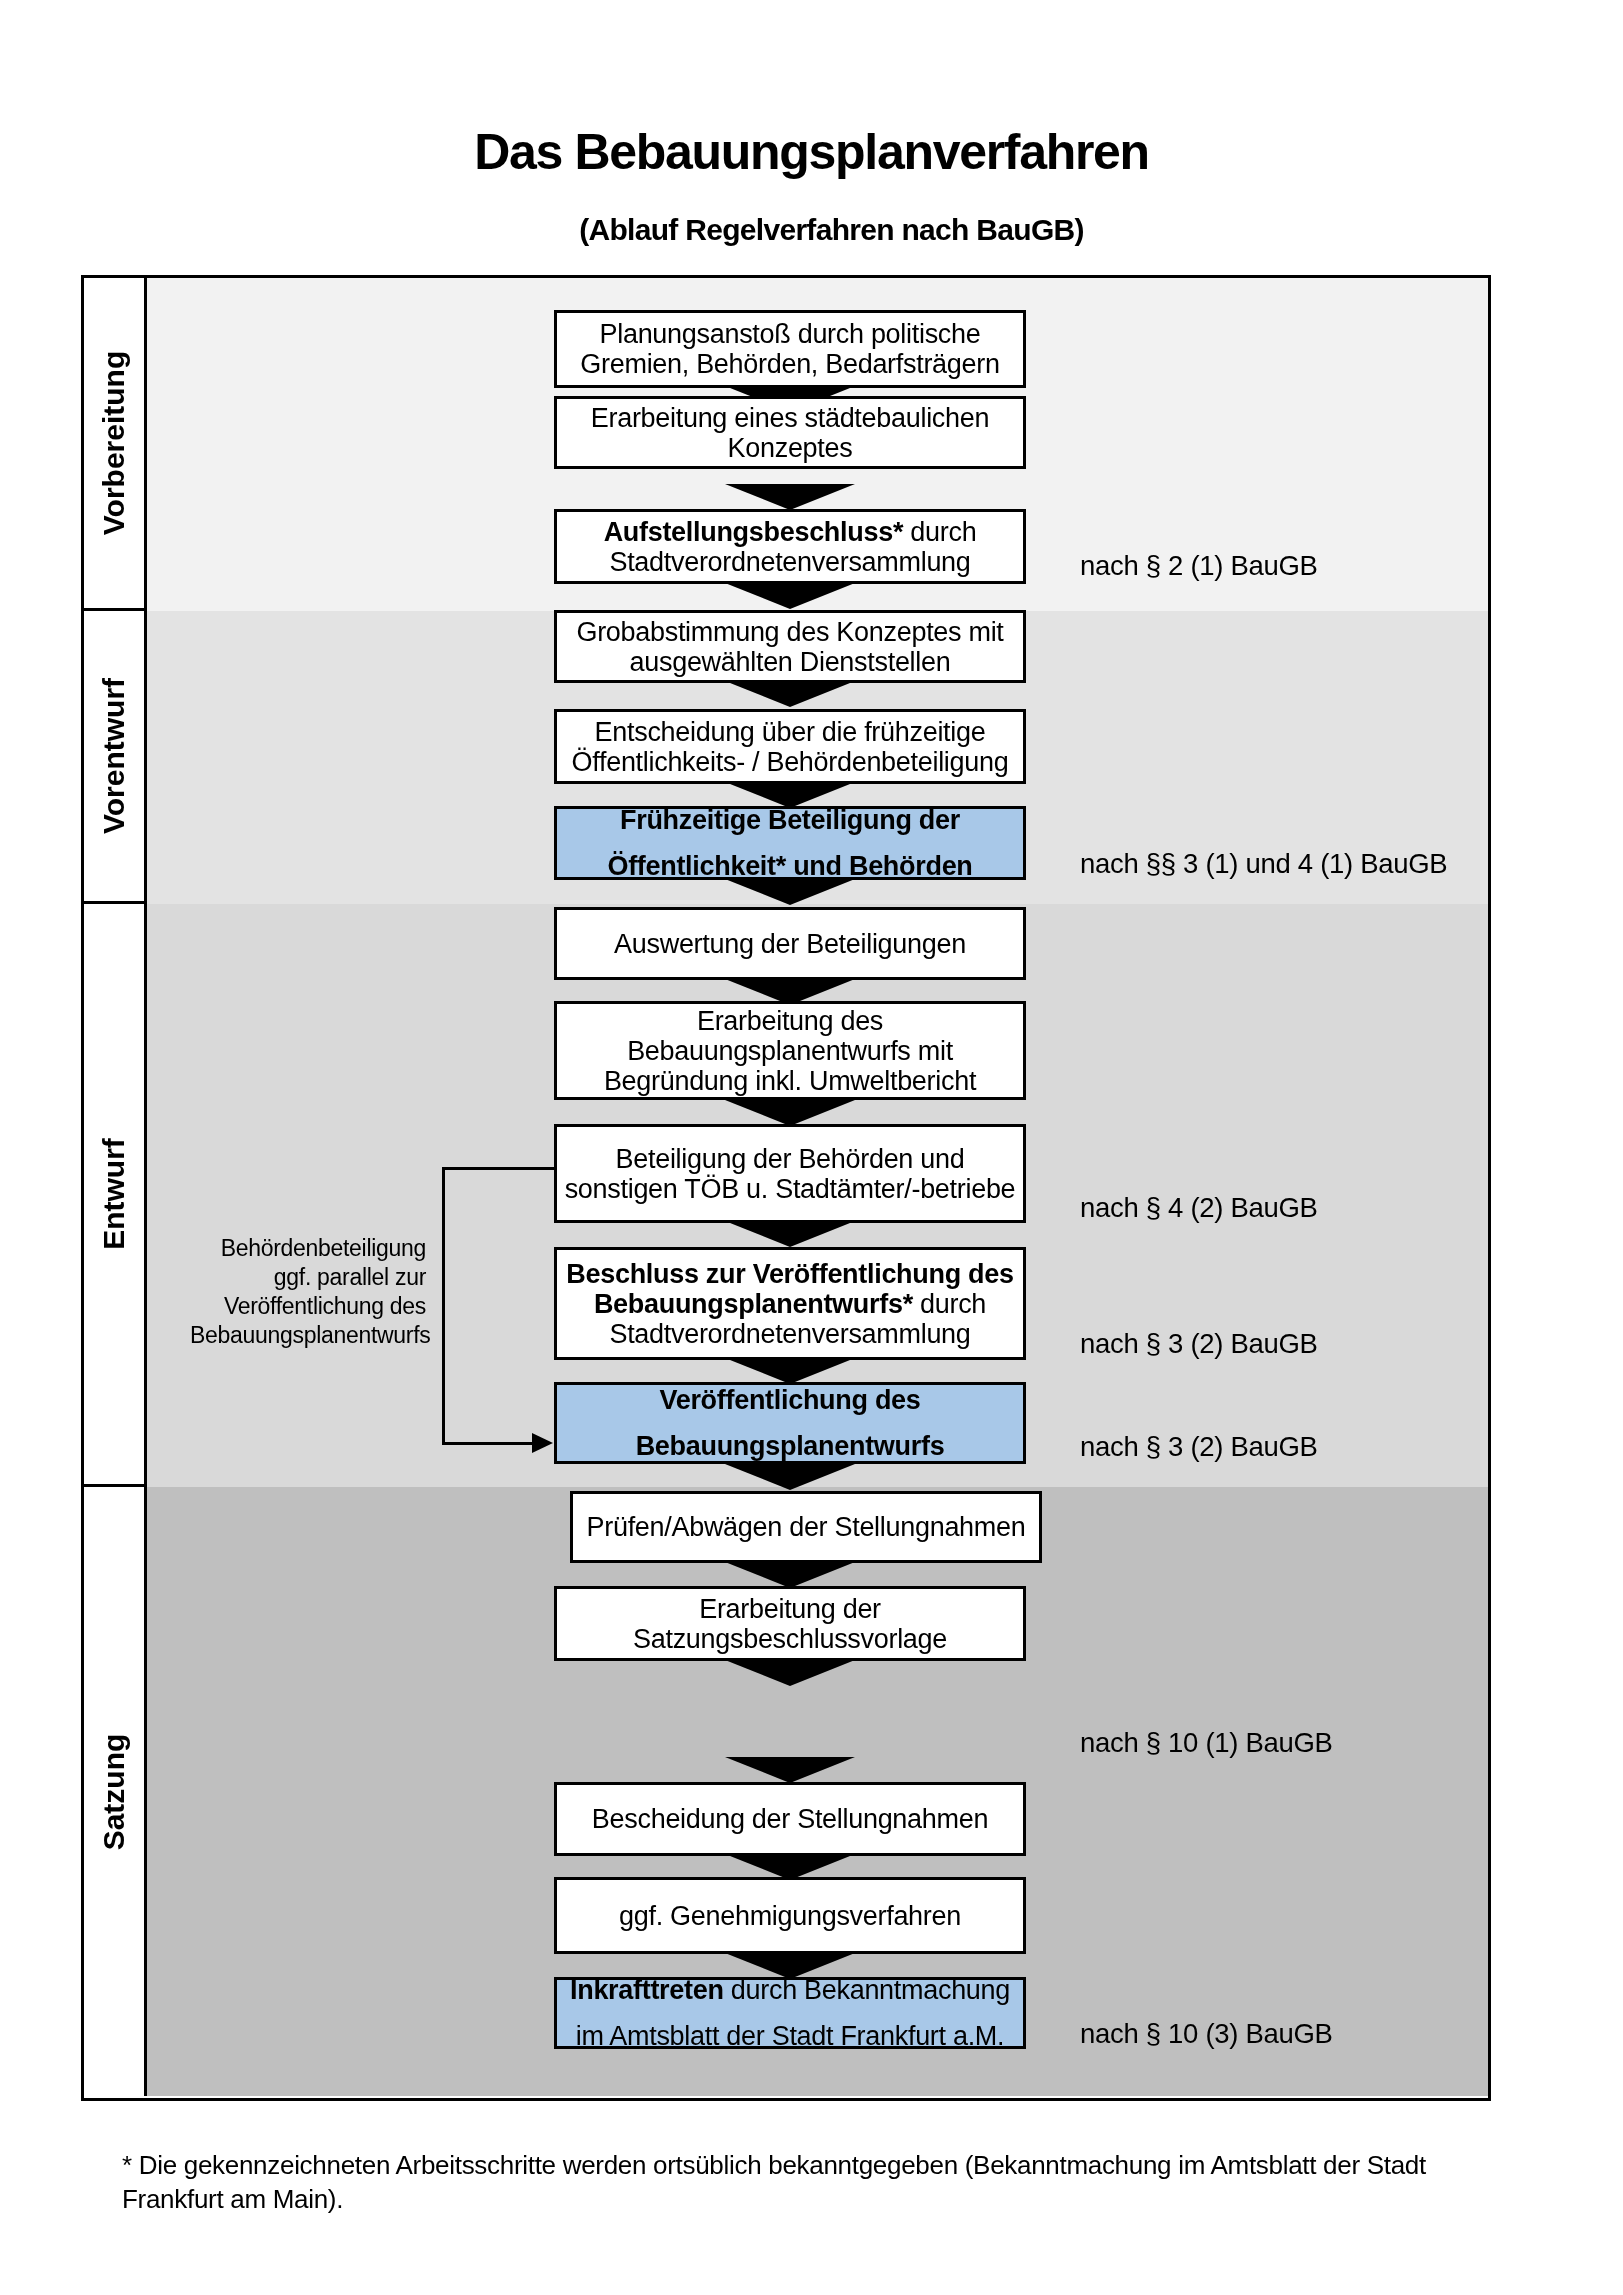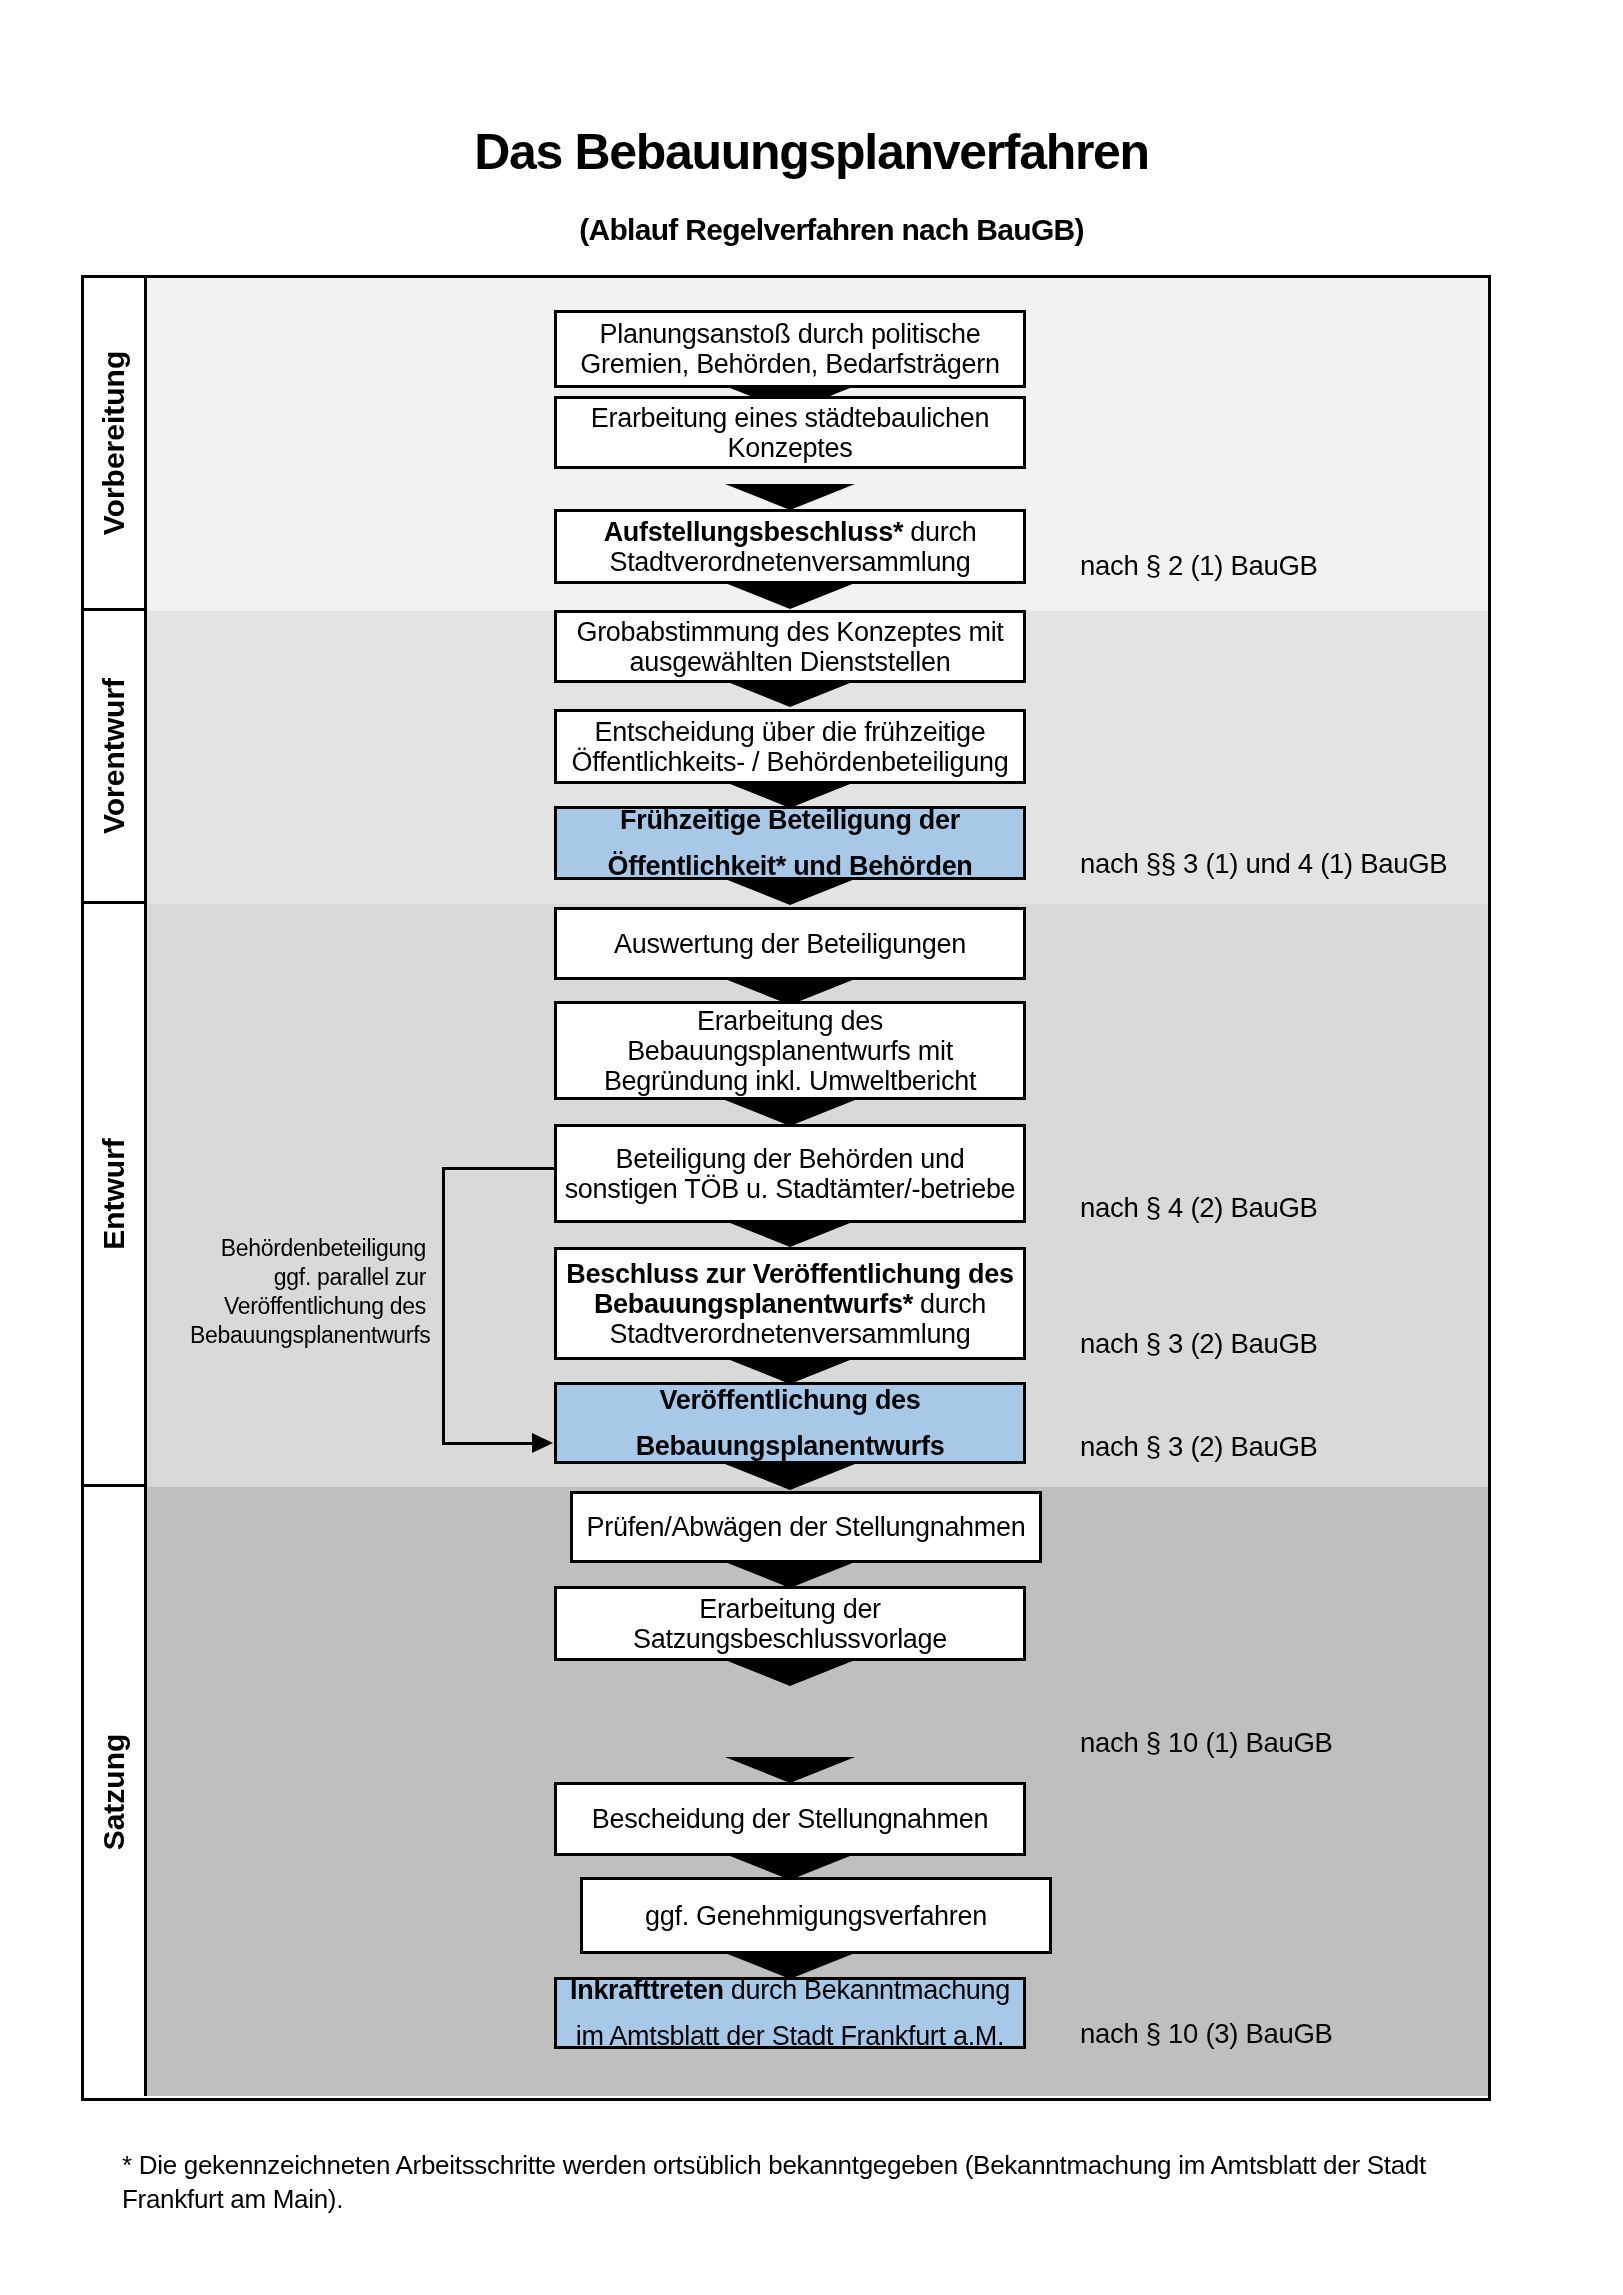--- a/index.html
+++ b/index.html
@@ -160,21 +160,21 @@
   </div>
   <div class="arrow" style="top:1660px;"></div>
 
   <div class="arrow" style="top:1757px;"></div>
 
   <div class="fbox" style="top:1782px;height:74px;">
     <div><span>Bescheidung der Stellungnahmen</span></div>
   </div>
   <div class="arrow" style="top:1854px;"></div>
 
-  <div class="fbox" style="top:1877px;height:77px;margin-left:26px;">
+  <div class="fbox" style="top:1877px;height:77px;">
     <div><span>ggf. Genehmigungsverfahren</span></div>
   </div>
   <div class="arrow" style="top:1953px;"></div>
 
   <div class="fbox blue" style="top:1977px;height:72px;">
     <div><span class="b">Inkrafttreten</span><span> durch Bekanntmachung</span></div>
     <div><span>im Amtsblatt der Stadt Frankfurt a.M.</span></div>
   </div>
 
   <div class="ref" style="top:566px;">nach § 2 (1) BauGB</div>

